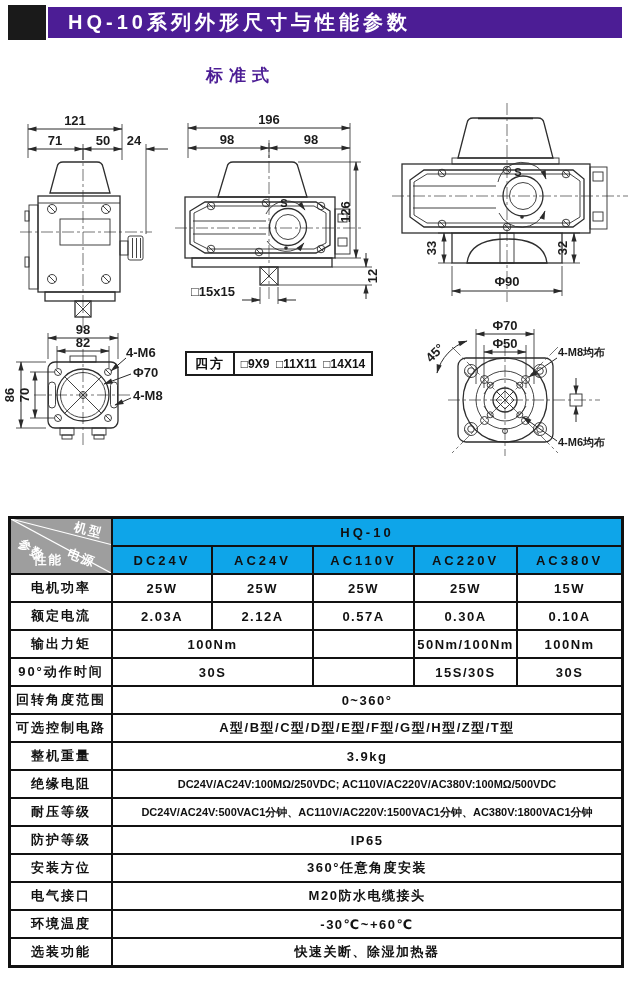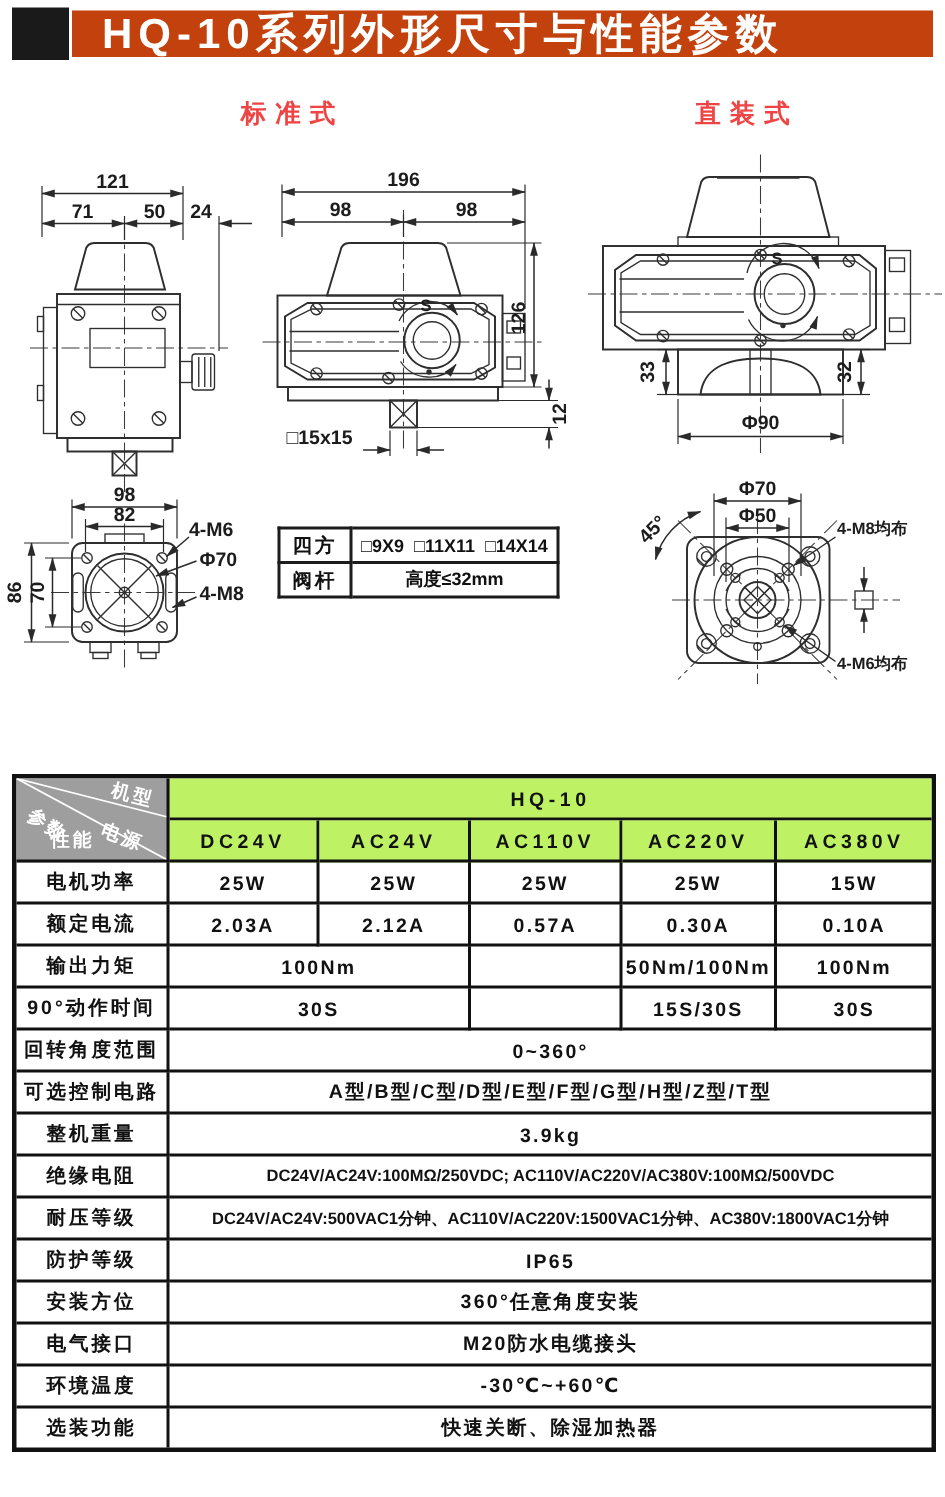--- a/index.html
+++ b/index.html
@@ -1,25 +1,25 @@
 <!DOCTYPE html>
 <html><head>
 <meta charset="utf-8">
 <style>
   html,body{margin:0;padding:0;background:#e8e8e8;}
   .page{position:relative;width:630px;height:998px;background:#ffffff;margin:0 auto;
         font-family:"Liberation Sans","DejaVu Sans",sans-serif;overflow:hidden;}
   
   .title-marker{position:absolute;left:8px;top:5px;width:38px;height:35px;background:#1a1a1a;}
-  .title-bar{position:absolute;left:48px;top:7px;width:574px;height:31px;background:#c2410c;
-             color:#fff;font-weight:bold;font-size:28px;letter-spacing:4px;line-height:31px;
+  .title-bar{position:absolute;left:48px;top:7px;width:574px;height:31px;background:#4c1d95;
+             color:#fff;font-weight:bold;font-size:20px;letter-spacing:4px;line-height:31px;
              padding-left:20px;box-sizing:border-box;white-space:nowrap;}
   
-  .sec-title{position:absolute;font-weight:bold;font-size:17px;letter-spacing:6px;color:#ef4444;
-             text-align:center;width:160px;}
+  .sec-title{position:absolute;font-weight:bold;font-size:17px;letter-spacing:6px;color:#4c1d95;
+             text-align:right;width:160px;}
   .sec-title.std{left:115px;top:64px;}
   .sec-title.dir{left:418px;top:64px;}
   
   svg.draw{position:absolute;left:0;top:0;}
   .ol{fill:none;stroke:#2e2e2e;stroke-width:1.3;}
   .ol2{fill:none;stroke:#2e2e2e;stroke-width:0.9;}
   .cl{fill:none;stroke:#3a3a3a;stroke-width:0.7;stroke-dasharray:12 3 3 3;}
   .dim{fill:none;stroke:#2a2a2a;stroke-width:1;}
   .ext{fill:none;stroke:#2a2a2a;stroke-width:0.8;}
   .dt{font:bold 13px "Liberation Sans",sans-serif;fill:#1c1c1c;}
@@ -32,39 +32,38 @@
   .mt-title{font-size:13px;letter-spacing:4px;}
   .mt-l{width:46px;font-size:13px;letter-spacing:2px;}
   .mt-v{font-size:12px;white-space:pre;}
   
   table.spec{position:absolute;left:8px;top:516px;width:614px;border:3px solid #111;
              border-collapse:separate;border-spacing:0;table-layout:fixed;}
   table.spec td{border-right:2px solid #111;border-bottom:2px solid #111;text-align:center;
                 vertical-align:middle;font-weight:bold;color:#111;padding:0;height:26px;}
   table.spec td:last-child{border-right:0;}
   table.spec tr:last-child td{border-bottom:0;}
-  td.hd{background:#bef264;color:#fff;border-right-color:#fff;border-bottom-color:#fff;
+  td.hd{background:#0ea5e9;color:#fff;border-right-color:#fff;border-bottom-color:#fff;
         font-size:13px;letter-spacing:3px;height:33px;}
   td.hd2{border-bottom-color:#111;}
   td.corner{background:#9e9e9e;border-right-color:#fff;border-bottom-color:#111;position:relative;}
   .corner .cl-label{position:absolute;color:#fff;font-size:12.5px;font-weight:bold;letter-spacing:2px;white-space:nowrap;}
   .lab{font-size:13px;letter-spacing:2px;}
   .val{font-size:13px;letter-spacing:1.5px;}
   .sm{font-size:11px !important;letter-spacing:0 !important;}
 </style>
 </head>
 <body>
 
 <div class="page">
 
   <div class="title-marker"></div>
   <div class="title-bar">HQ-10系列外形尺寸与性能参数</div>
 
   <div class="sec-title std">标准式</div>
-  <div class="sec-title dir">直装式</div>
 
   <svg class="draw" width="630" height="510" viewBox="0 0 630 510">
     <defs>
       <marker id="ar" markerWidth="11" markerHeight="8" refX="9" refY="3" orient="auto-start-reverse" markerUnits="userSpaceOnUse">
         <path d="M0.5,0.4 L9.5,3 L0.5,5.6 Z" fill="#2a2a2a"></path>
       </marker>
       <pattern id="hatch" width="5" height="5" patternUnits="userSpaceOnUse" patternTransform="rotate(45)">
         <line x1="0" y1="0" x2="0" y2="5" stroke="#3a3a3a" stroke-width="1.1"></line>
       </pattern>
       <pattern id="vhatch" width="3" height="3" patternUnits="userSpaceOnUse">
@@ -332,24 +331,20 @@
     </g>
   </svg>
 
   <div class="mini">
     <table>
       <tbody>
       <tr>
         <td class="mt-l">四方</td>
         <td class="mt-v">□9X9  □11X11  □14X14</td>
       </tr>
-      <tr>
-        <td class="mt-l">阀杆</td>
-        <td class="mt-v">高度≤32mm</td>
-      </tr>
     </tbody>
       </table>
   </div>
 
   <table class="spec">
     <colgroup>
       <col style="width:102px">
         <col style="width:100px">
         <col style="width:101px">
       <col style="width:101px">

